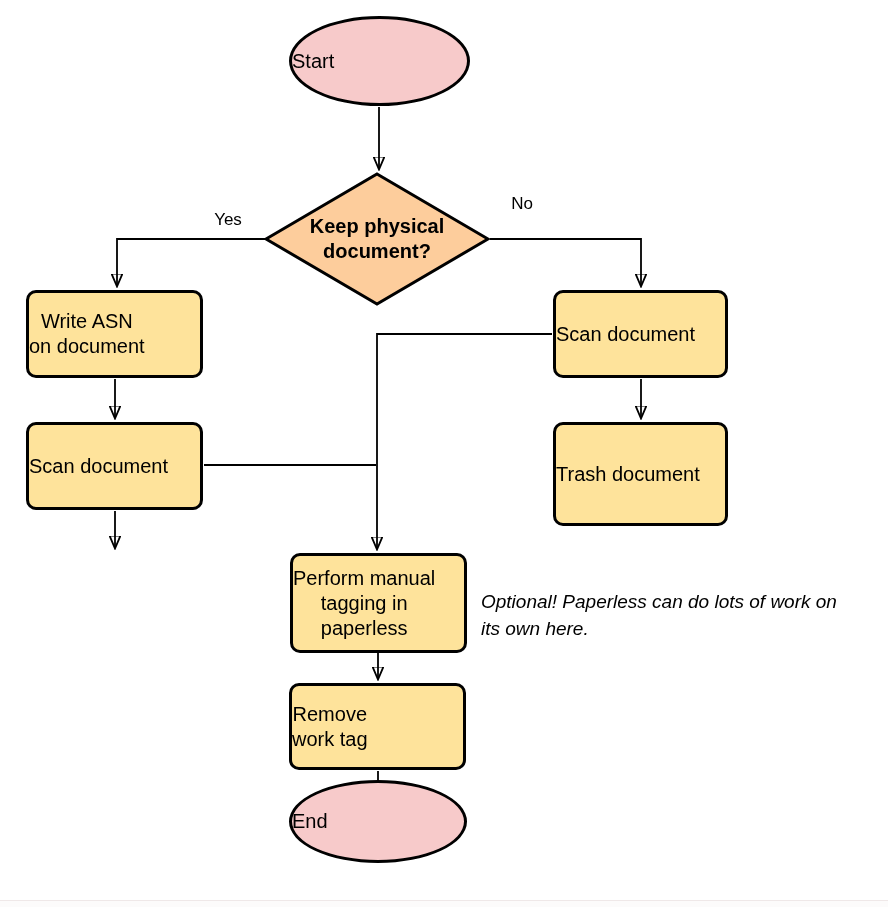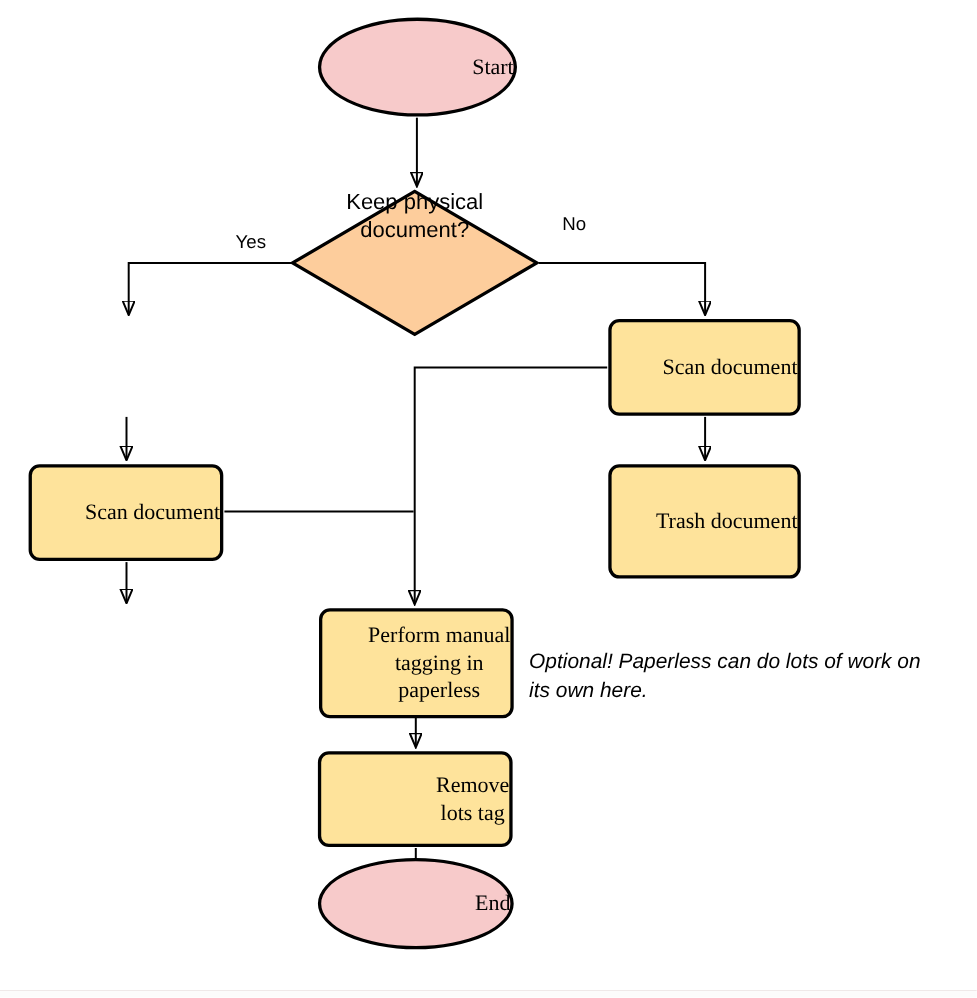--- a/index.html
+++ b/index.html
@@ -29,39 +29,40 @@
   }
   svg.edges path{
     fill:none;
     stroke:var(--stroke);
     stroke-width:1.8;
   }
   .node{
     position:absolute;
     display:flex;
     align-items:center;
-    justify-content:flex-end;
+    justify-content:flex-start;
     text-align:center;
-    font-family:Liberation Serif, serif;
   }
   .process{
     background:var(--process-fill);
     border:3px solid var(--stroke);
     border-radius:10px;
   }
   .terminator{
     background:var(--terminator-fill);
     border:3px solid var(--stroke);
     border-radius:50%;
   }
   .node-decision{
     position:absolute;
     display:flex;
+    align-items:center;
     justify-content:center;
     text-align:center;
+    font-weight:bold;
   }
   .node-decision svg{
     position:absolute;
     left:0;top:0;
   }
   .node-decision polygon{
     fill:var(--decision-fill);
     stroke:var(--stroke);
     stroke-width:3;
     stroke-linejoin:miter;
@@ -137,20 +138,24 @@
   </div>
 
   <div class="node-decision" style="left:264px;top:172px;width:226px;height:134px">
     <svg width="226" height="134" viewBox="0 0 226 134">
       <polygon points="113,2 224,67 113,132 2,67"></polygon>
     </svg>
     <span class="node-label">Keep physical
 document?</span>
   </div>
 
+  <div class="node process" style="left:26px;top:290px;width:177px;height:88px">
+    <span class="node-label">Write ASN
+on document</span>
+  </div>
 
   <div class="node process" style="left:26px;top:422px;width:177px;height:88px">
     <span class="node-label">Scan document</span>
   </div>
 
 
   <div class="node process" style="left:553px;top:290px;width:175px;height:88px">
     <span class="node-label">Scan document</span>
   </div>
 
@@ -159,21 +164,21 @@
   </div>
 
   <div class="node process" style="left:290px;top:553px;width:177px;height:100px">
     <span class="node-label">Perform manual
 tagging in
 paperless</span>
   </div>
 
   <div class="node process" style="left:289px;top:683px;width:177px;height:87px">
     <span class="node-label">Remove
-lots tag</span>
+work tag</span>
   </div>
 
   <div class="node terminator" style="left:289px;top:780px;width:178px;height:83px">
     <span class="node-label">End</span>
   </div>
 
   <div class="edge-label" style="left:203px;top:210px;width:50px">Yes</div>
   <div class="edge-label" style="left:497px;top:194px;width:50px">No</div>
 
   <div class="note">Optional! Paperless can do lots of work on

